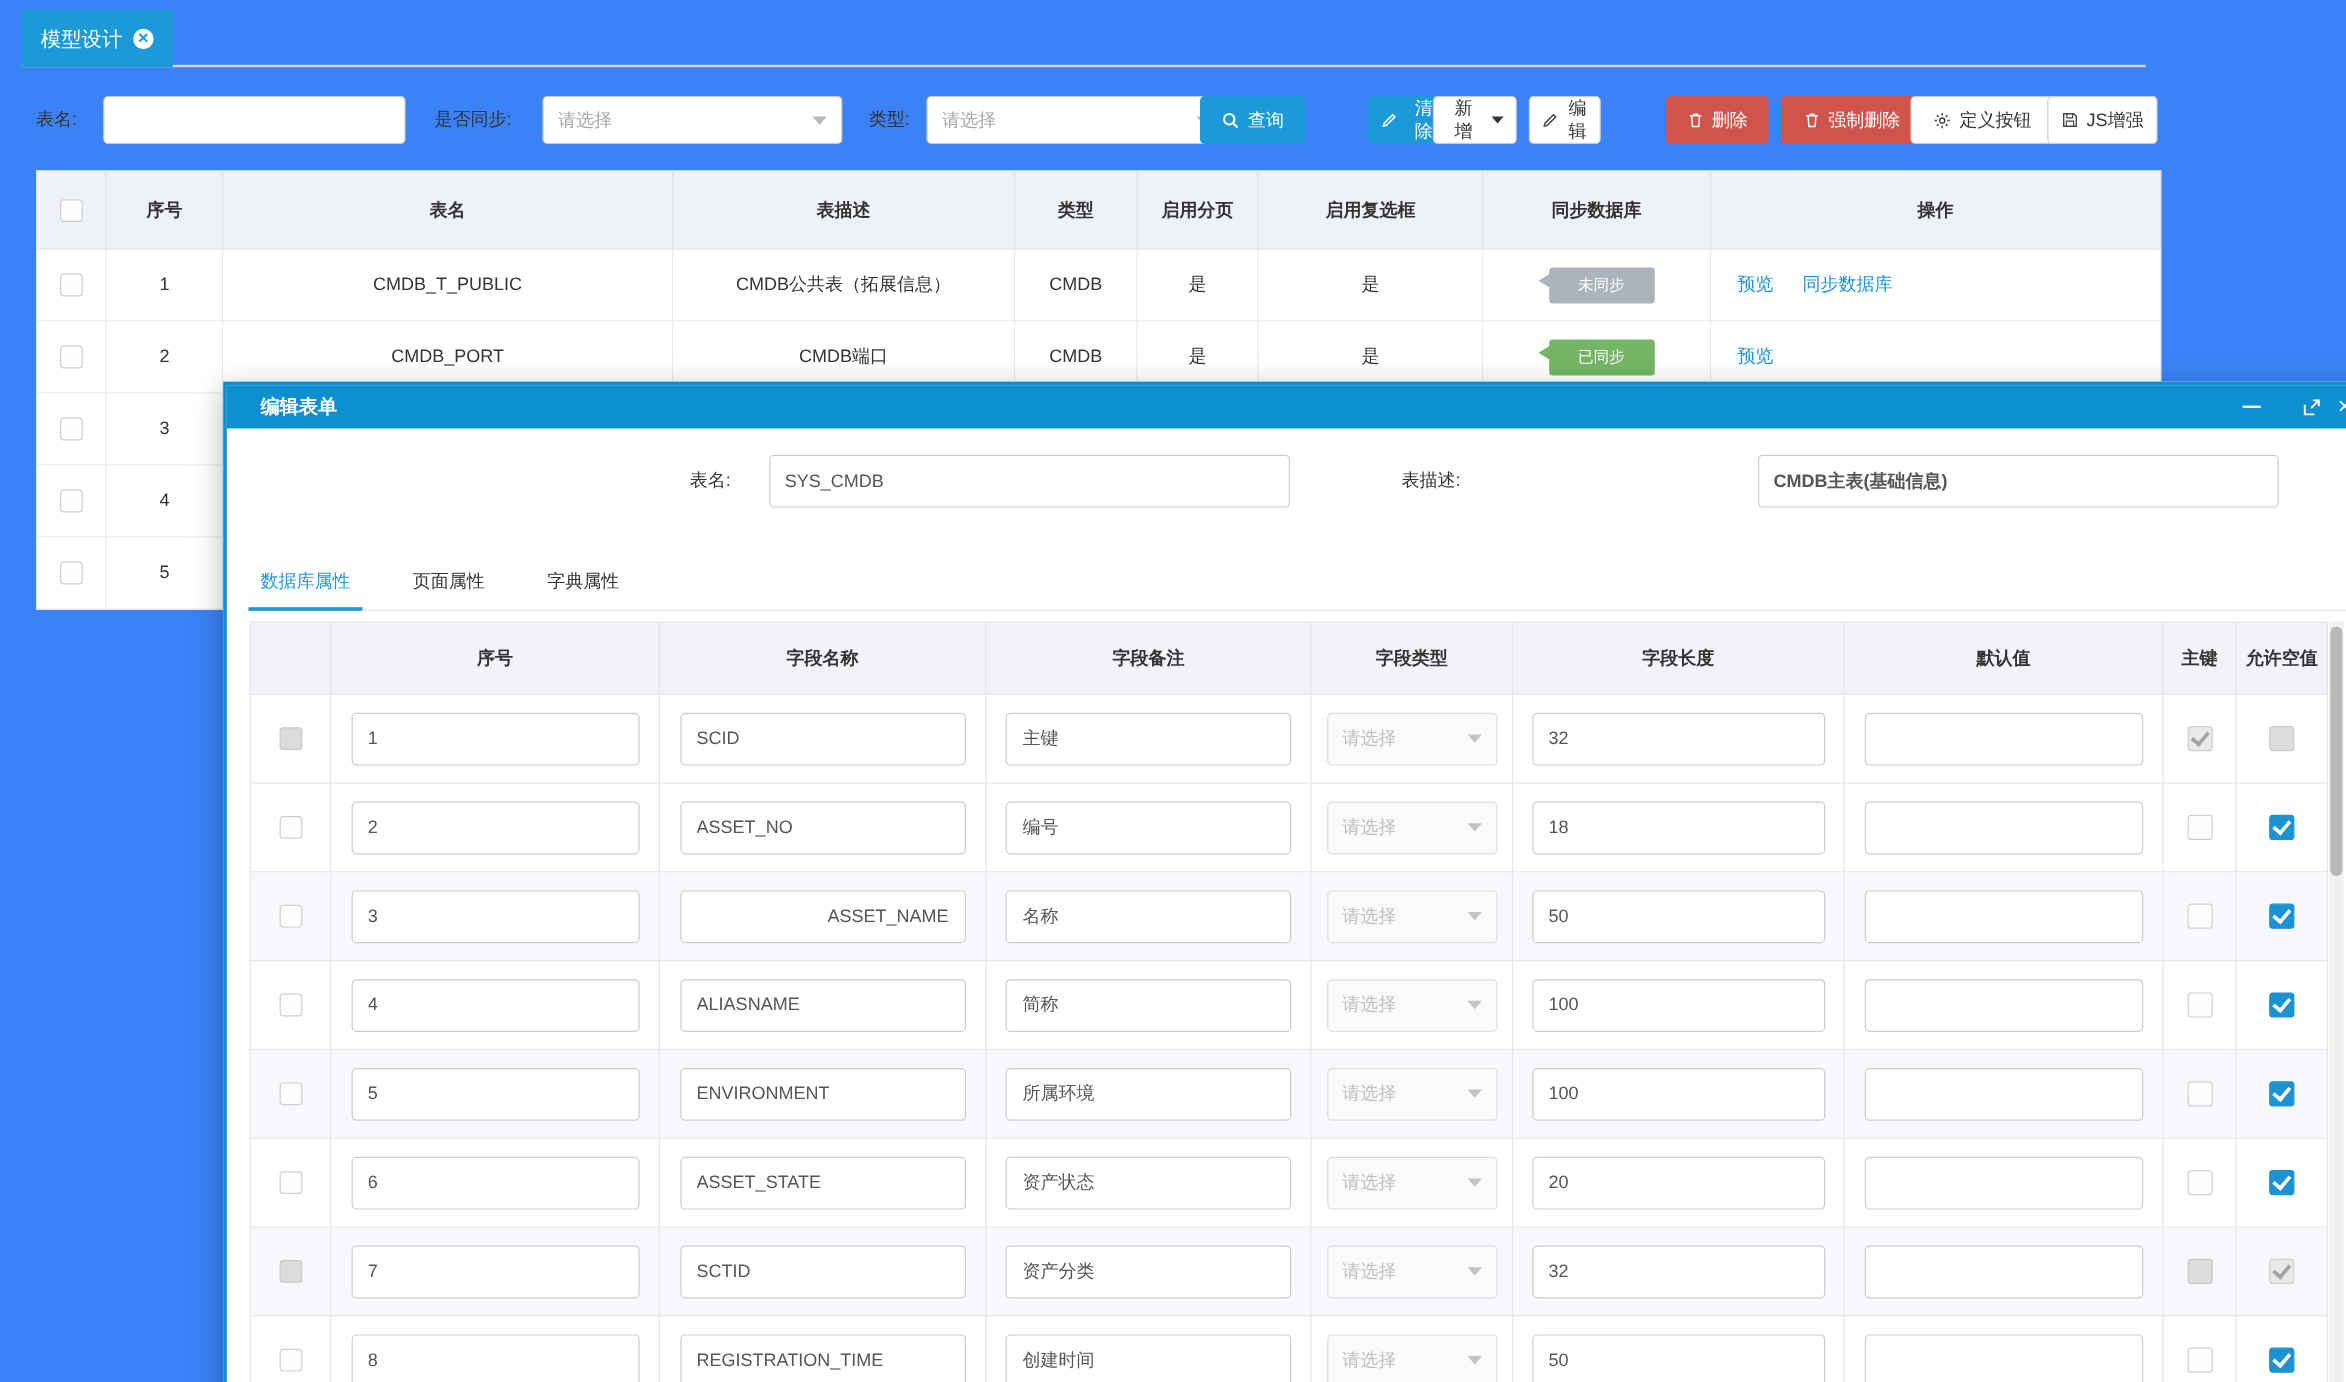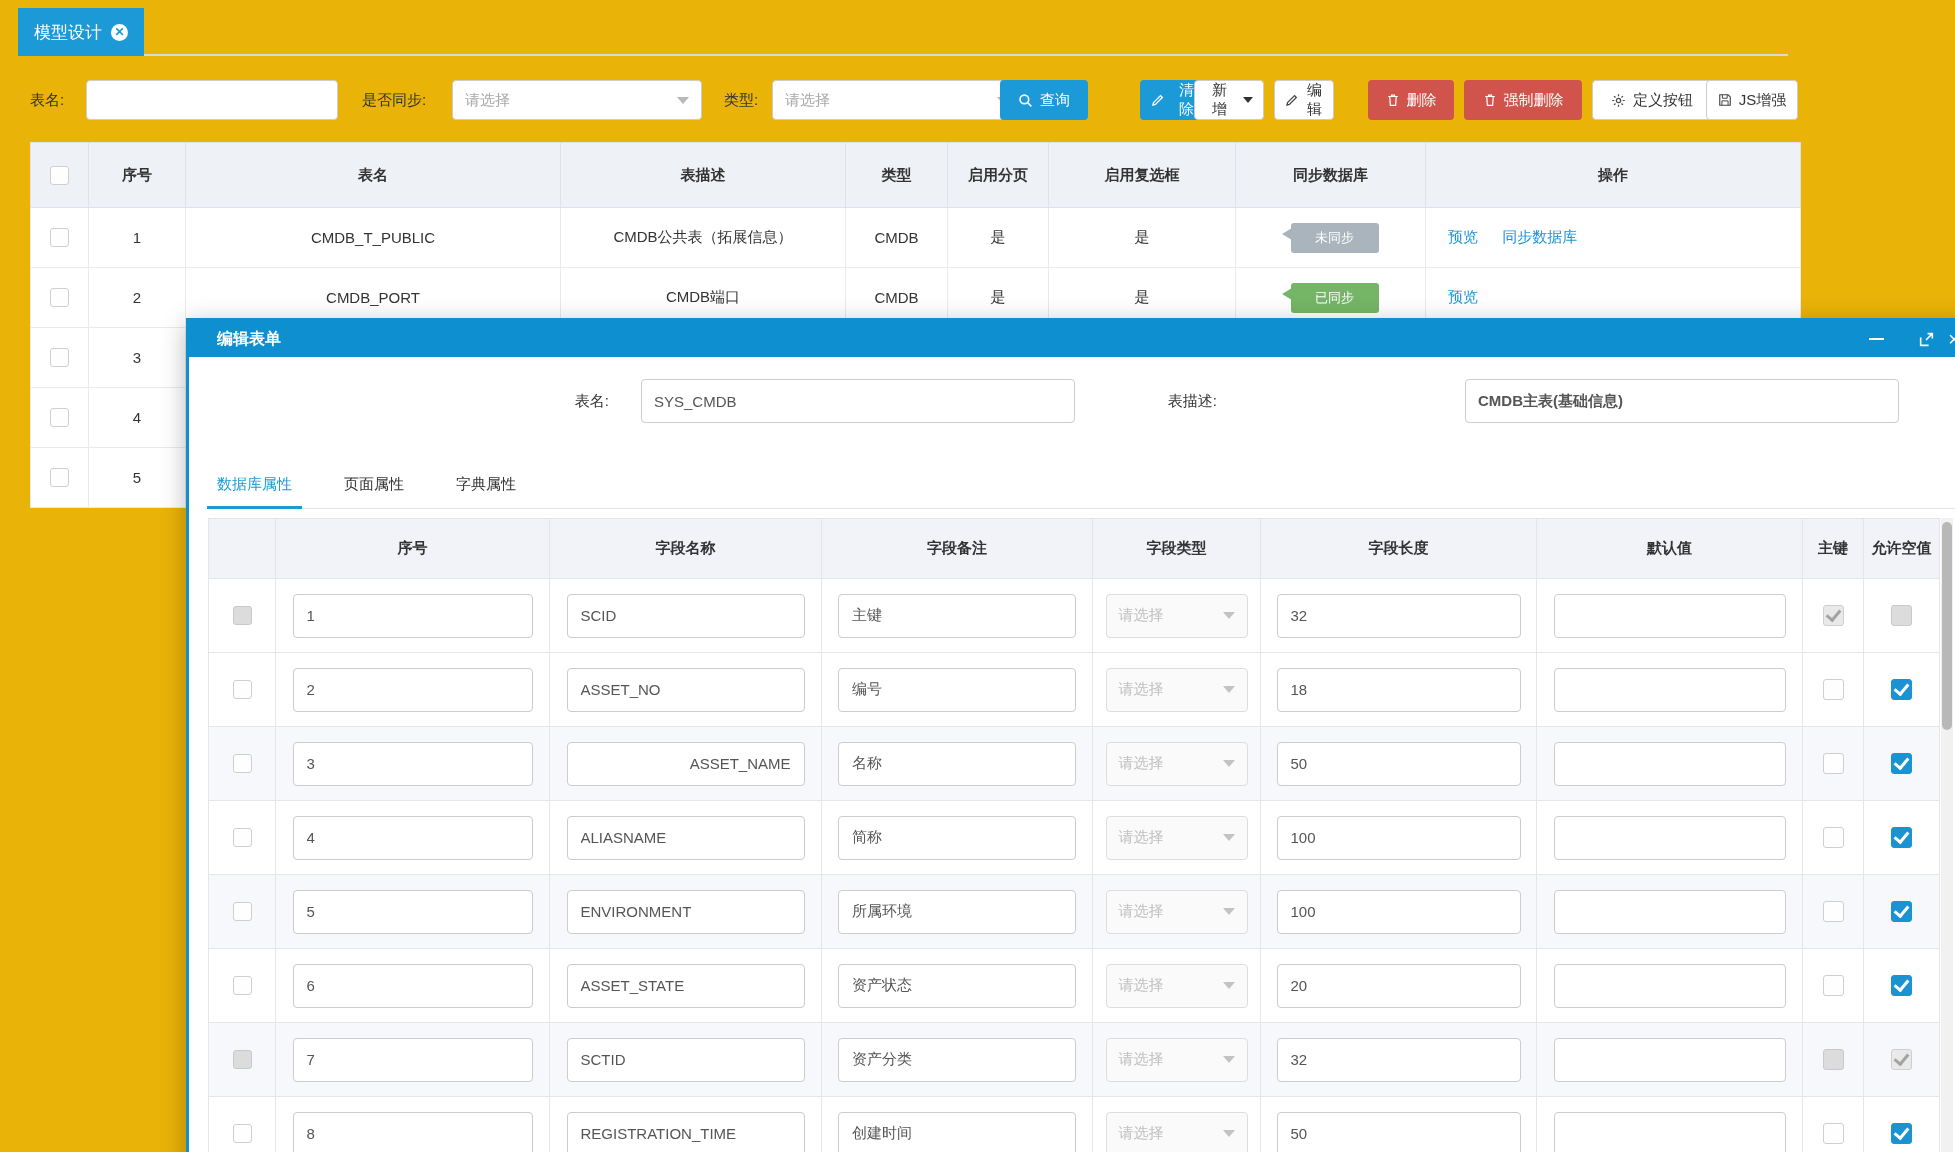--- a/index.html
+++ b/index.html
@@ -1,16 +1,16 @@
 <!DOCTYPE html>
 <html><head>
 <meta charset="utf-8">
 <style>
   html,body{margin:0;padding:0;background:#fff;}
-  .stage{position:relative;width:1955px;height:1152px;overflow:hidden;background:#eab308;
+  .stage{position:relative;width:1955px;height:1152px;overflow:hidden;background:#3b82f6;
          font-family:"Liberation Sans",sans-serif;color:#333;font-size:15px;}
 
   
   .tabline{position:absolute;left:18px;top:54px;width:1770px;height:2px;background:#d9d9d9;}
   .page-tab{position:absolute;left:18px;top:8px;height:48px;padding:0 16px;background:#1b9ad7;color:#fff;
             display:flex;align-items:center;gap:9px;font-size:17px;}
   .tab-close{width:17px;height:17px;border-radius:50%;background:#fff;display:flex;align-items:center;
              justify-content:center;color:#1b9ad7;font-size:12px;font-weight:bold;line-height:1;}
 
   
@@ -19,21 +19,21 @@
        padding:12px 12px;font-size:15px;color:#555;font-family:"Liberation Sans",sans-serif;outline:none;}
   .fbar-input{position:absolute;top:80px;}
   .sel{box-sizing:border-box;position:absolute;top:80px;height:40px;border:1px solid #ccc;border-radius:4px;
        background:#fff;display:flex;align-items:center;justify-content:space-between;padding:0 12px;color:#a9a9a9;}
   .caret{width:0;height:0;border-left:6px solid transparent;border-right:6px solid transparent;
          border-top:7px solid #b8b8b8;}
   .btn{position:absolute;top:80px;height:40px;box-sizing:border-box;border-radius:4px;border:1px solid transparent;
        display:flex;align-items:center;justify-content:center;gap:7px;font-size:15px;padding:0 10px;cursor:pointer;
        font-family:"Liberation Sans",sans-serif;}
   .btn-primary{background:#1b9ad7;color:#fff;}
-  .btn-danger{background:#d0544b;color:#fff;}
+  .btn-danger{background:#d0544b;color:#fff;margin-left:20px;}
   .btn-default{background:#fff;border-color:#ccc;color:#333;}
   .btn svg{flex:none;}
   .caret-dark{width:0;height:0;border-left:5px solid transparent;border-right:5px solid transparent;
               border-top:6px solid #333;margin-left:2px;}
 
   
   .cb{box-sizing:border-box;width:19px;height:19px;border:1px solid #cfcfcf;border-radius:3px;background:#fefefe;
       position:relative;display:inline-block;vertical-align:middle;}
   .cb.big{width:21px;height:21px;}
   .cb.checked::after{content:"";position:absolute;left:5px;top:1px;width:6px;height:11px;

